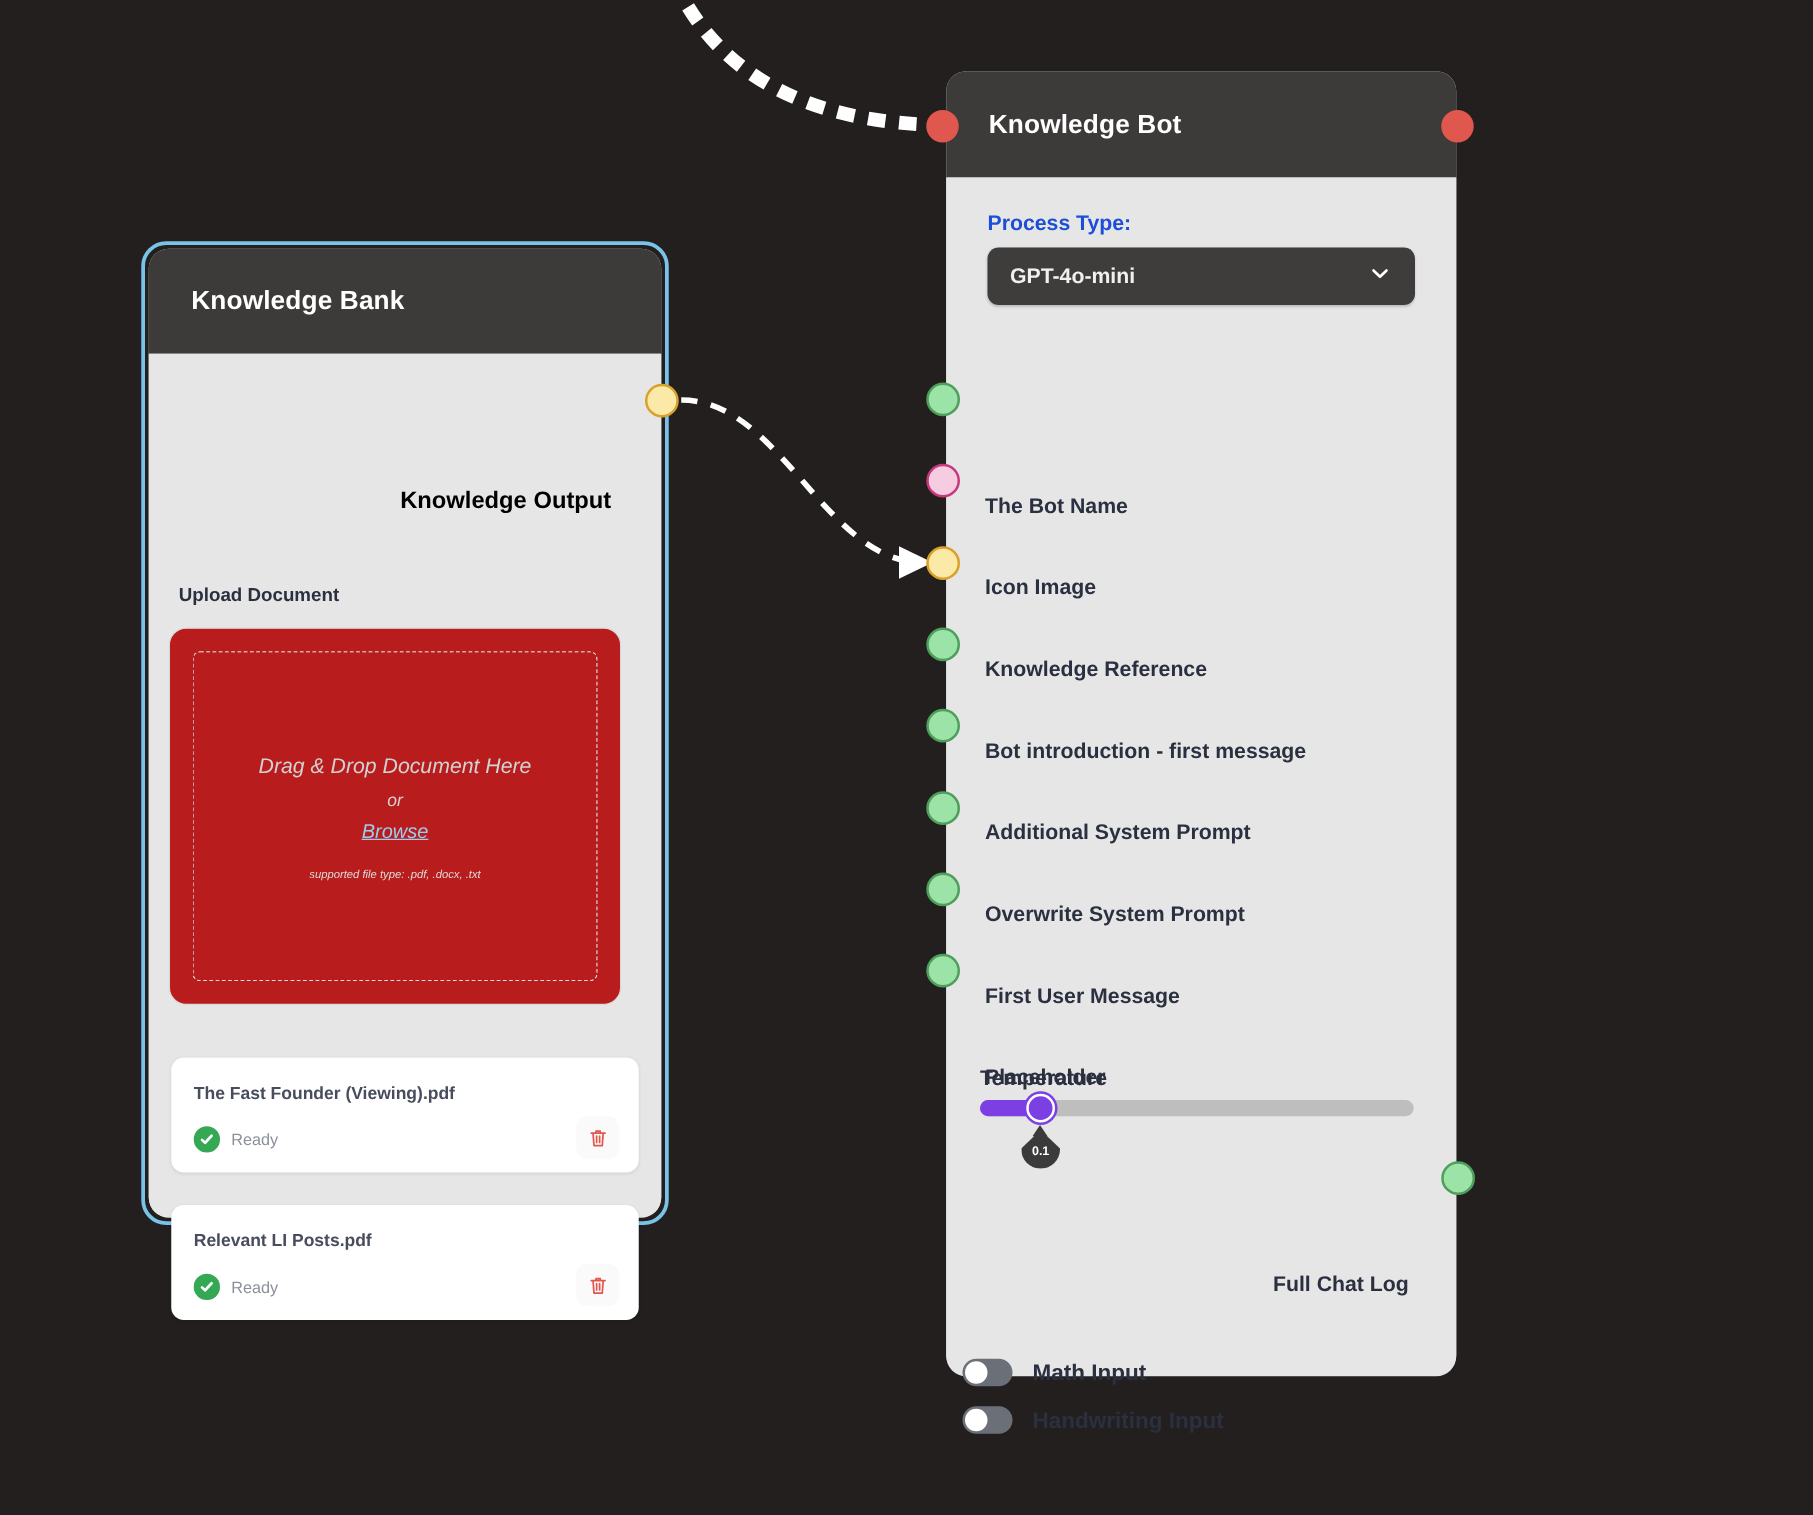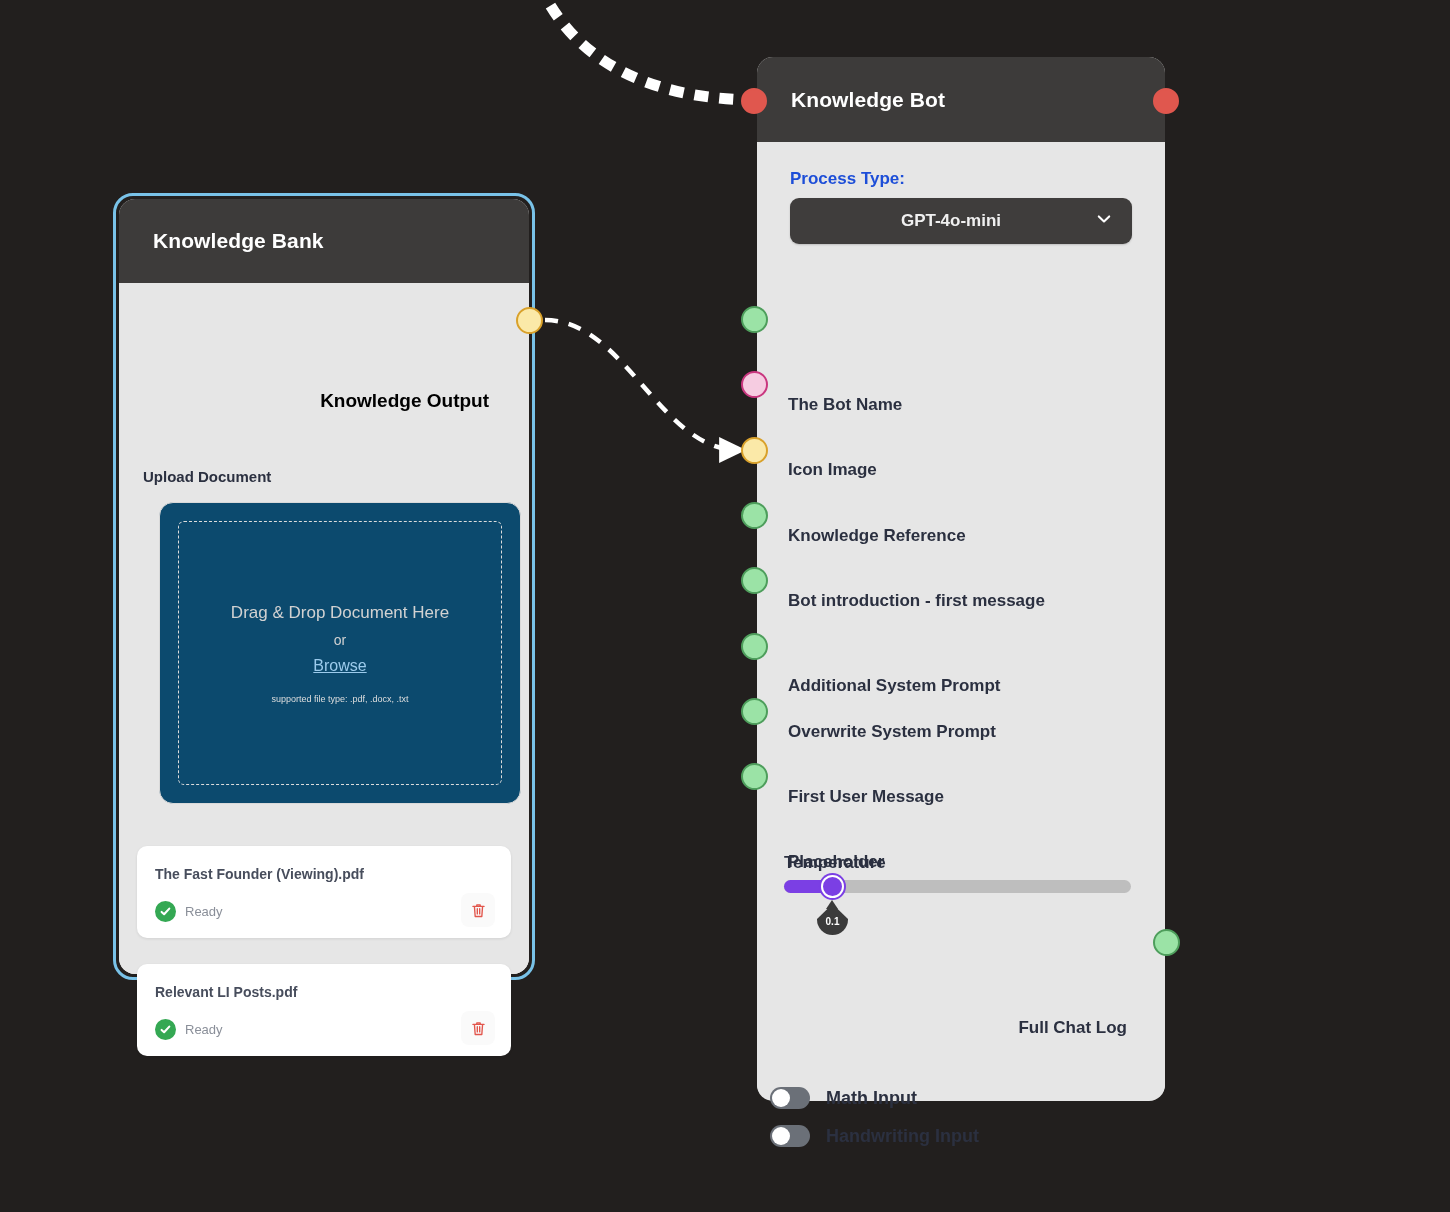--- a/index.html
+++ b/index.html
@@ -80,25 +80,26 @@
     right: 40px; top: 107px;
     font-size: 19px; font-weight: bold; color: #000000;
   }
   .upload-label {
     position: absolute;
     left: 24px; top: 185px;
     font-size: 15px; font-weight: bold; color: #2B3040;
   }
   .dropzone {
     position: absolute;
-    left: 40px; top: 219px;
+    left: 16px; top: 219px;
     width: 362px; height: 302px;
     border: 1.5px solid #D9D9D9;
     border-radius: 14px;
-    background: #0c4a6e;
+    background: #b91c1c;
+    font-style: italic;
   }
   .dropzone-inner {
     position: absolute;
     left: 18px; top: 18px; right: 18px; bottom: 18px;
     border: 1px dashed #DCDCDC;
     border-radius: 6px;
     display: flex;
     flex-direction: column;
     align-items: center;
     justify-content: center;
@@ -162,21 +163,20 @@
   .select {
     position: absolute;
     left: 33px; top: 56px;
     width: 342px; height: 46px;
     background: #3F3D3C;
     border-radius: 9px;
     display: flex; align-items: center;
     padding: 0 18px;
     cursor: pointer;
     box-shadow: 0 1px 2px rgba(0,0,0,.18);
-    text-align: center;
   }
   .select-value {
     flex: 1;
     color: #F0F0F0; font-size: 17px; font-weight: bold;
   }
 
   .port-row {
     position: absolute;
     left: 0; width: 100%;
     height: 27px;
@@ -380,21 +380,21 @@
       </div>
       <div class="port-row" style="top:314px;">
         <span class="port-label">Icon Image</span>
       </div>
       <div class="port-row" style="top:445px;">
         <span class="port-label">Bot introduction - first message</span>
       </div>
       <div class="port-row" style="top:380px;">
         <span class="port-label">Knowledge Reference</span>
       </div>
-      <div class="port-row" style="top:510px;margin-top:20px;">
+      <div class="port-row" style="top:510px;">
         <span class="port-label">Additional System Prompt</span>
       </div>
       <div class="port-row" style="top:576px;">
         <span class="port-label">Overwrite System Prompt</span>
       </div>
       <div class="port-row" style="top:641px;">
         <span class="port-label">First User Message</span>
       </div>
       <div class="port-row" style="top:706px;">
         <span class="port-label">Placeholder</span>

